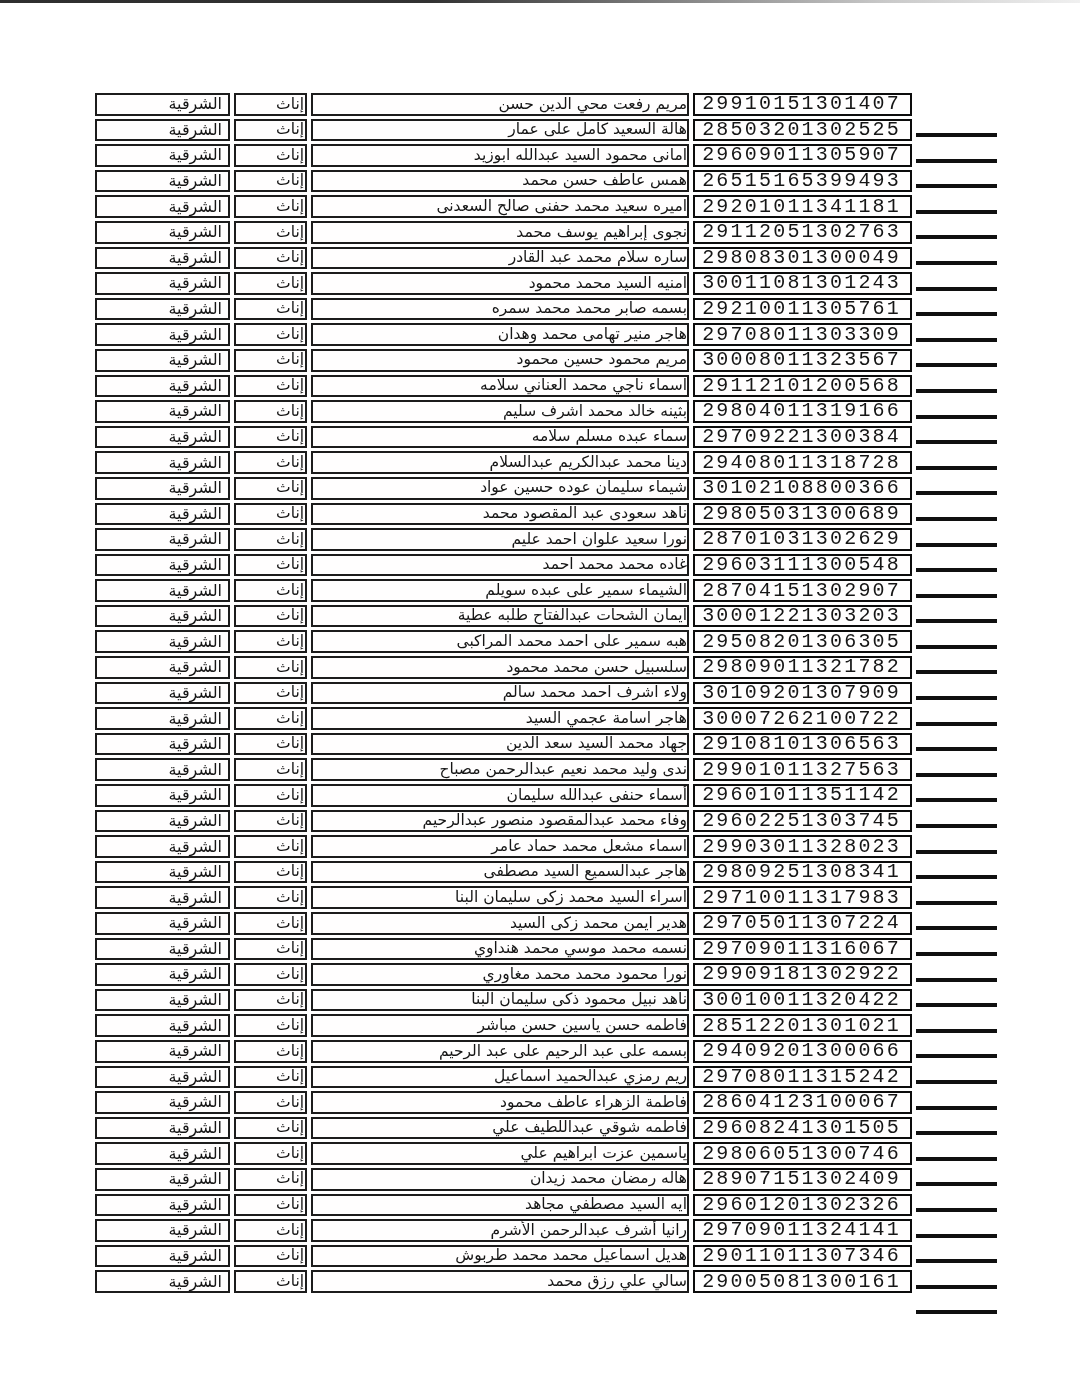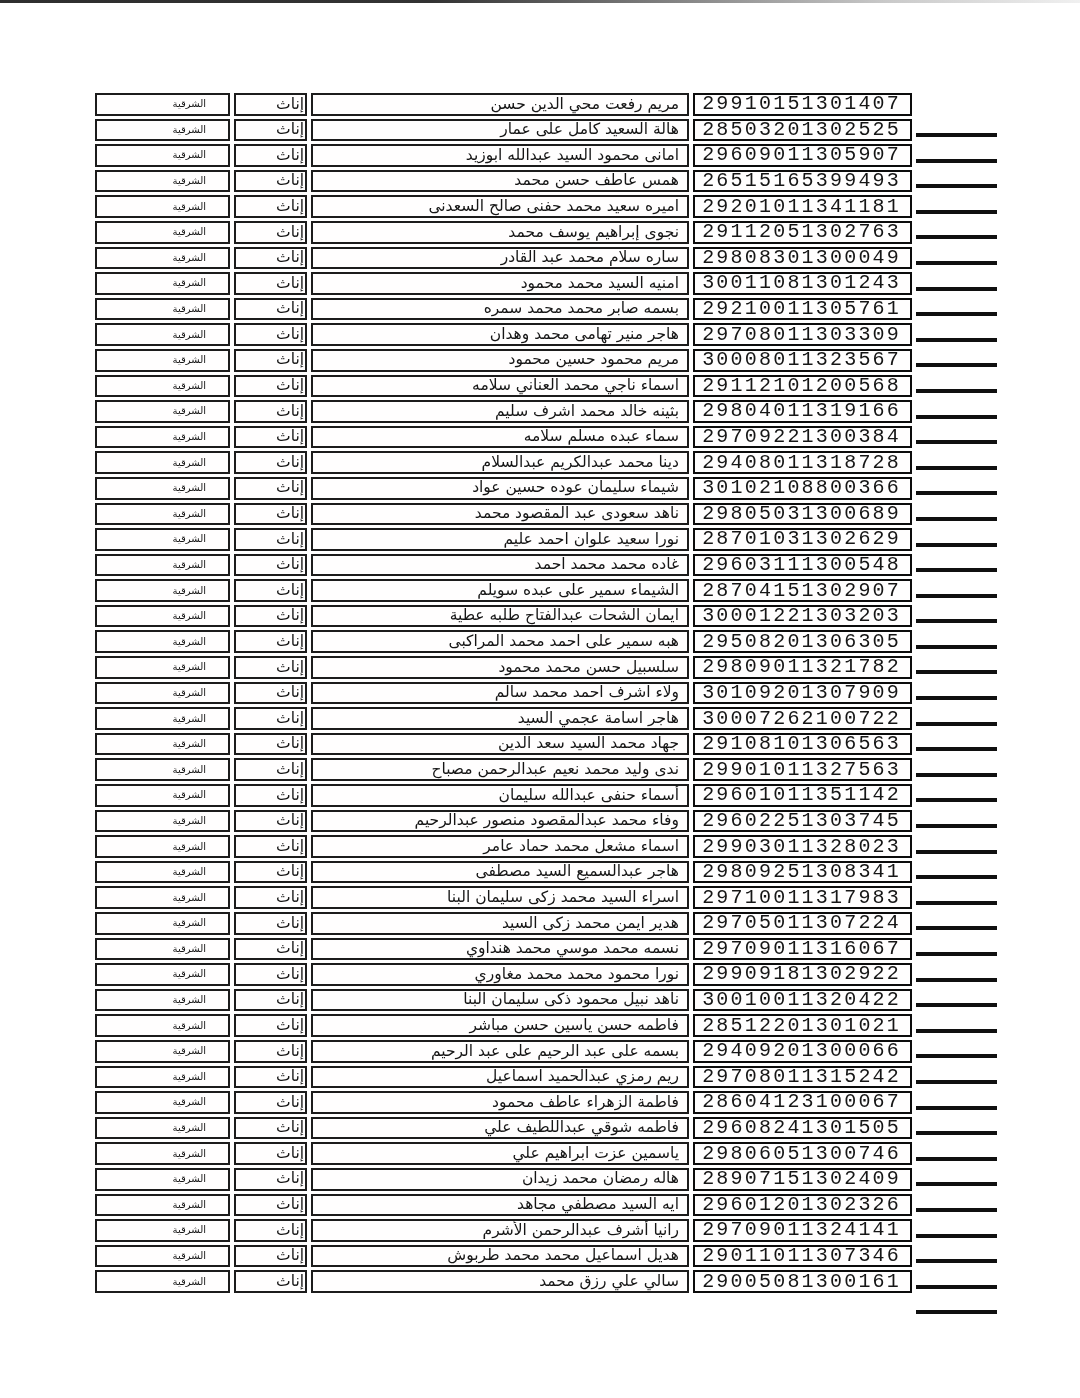--- a/index.html
+++ b/index.html
@@ -54,34 +54,34 @@
     padding-right: 9px;
     font-family: Liberation Mono, monospace;
     font-size: 20px;
     letter-spacing: 2.2px;
     border-width: 2.5px;
     border-color: #0c0c0c;
   }
   .cell.name {
     direction: rtl;
     justify-content: flex-start;
-    padding-right: 8px;
+    padding-right: 0;
     font-size: 15.5px;
   }
   .cell.gender {
     direction: rtl;
     justify-content: flex-start;
     padding-right: 1px;
     font-size: 15.5px;
   }
   .cell.gov {
     direction: rtl;
     justify-content: flex-start;
-    padding-right: 22px;
-    font-size: 10px;
+    padding-right: 6px;
+    font-size: 16px;
   }
 </style>
 </head>
 <body>
 
 <div class="top-edge"></div>
 
 <div class="registry" id="registry">
   <div class="row">
     <div class="cell serial">8888</div>

